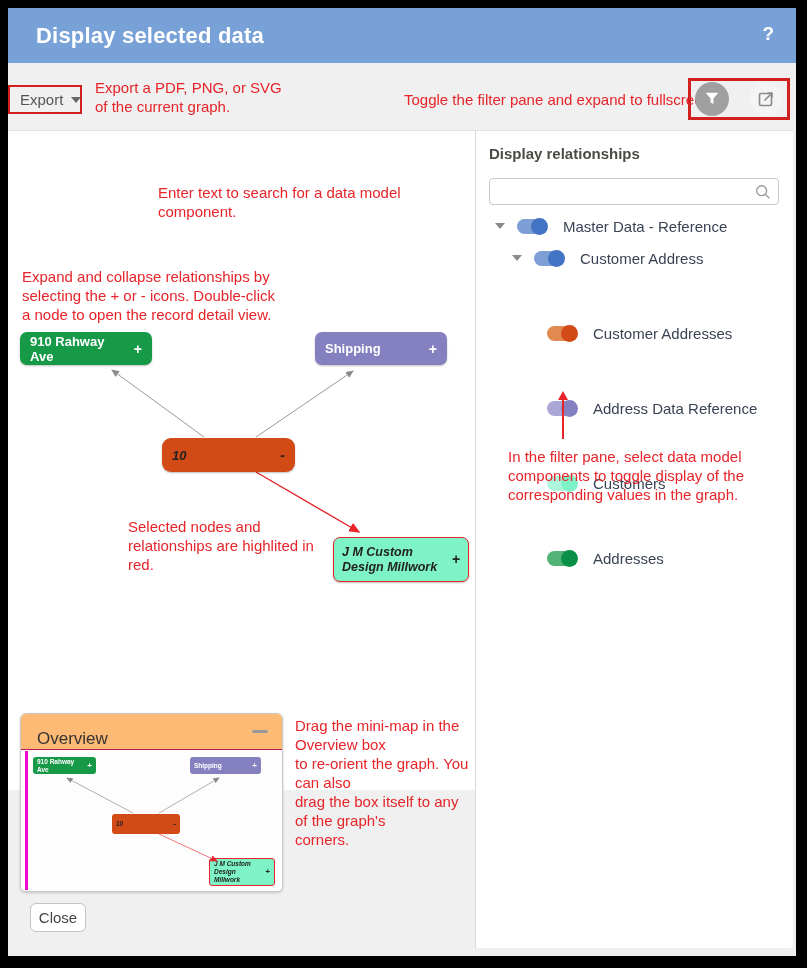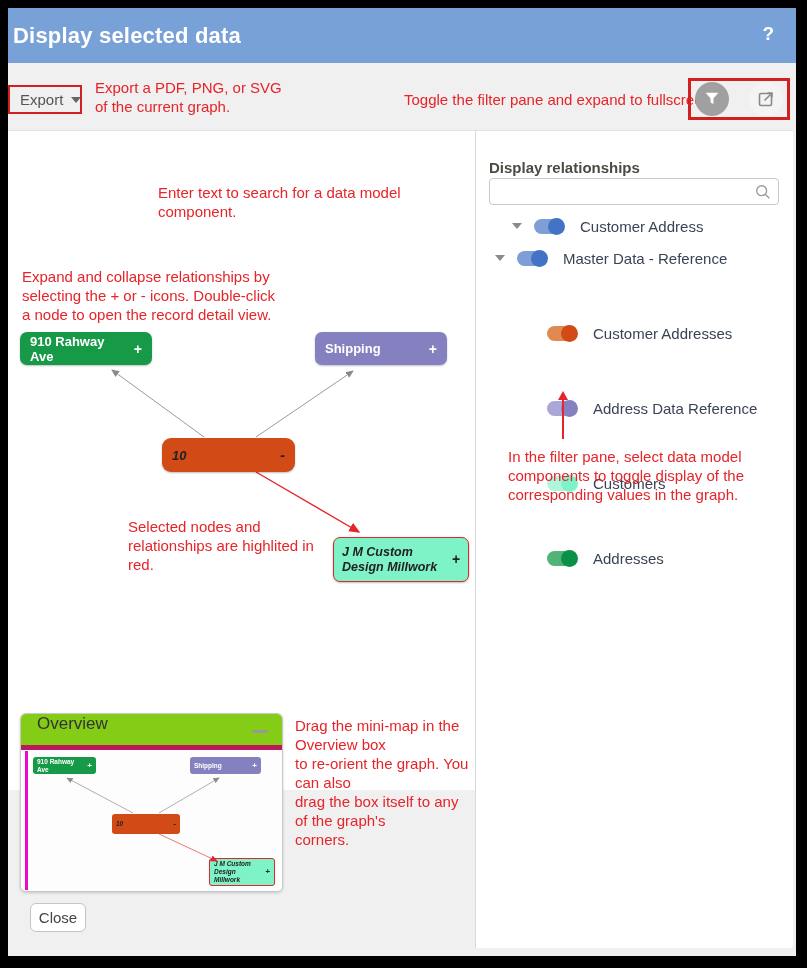--- a/index.html
+++ b/index.html
@@ -3,21 +3,21 @@
 <meta charset="utf-8">
 <style>
   * { margin:0; padding:0; box-sizing:border-box; }
   html,body { width:807px; height:968px; }
   body { font-family:"Liberation Sans", sans-serif; background:#000; position:relative; }
 
   .window { position:absolute; left:8px; top:8px; width:788px; height:948px; background:#f0f0f0; }
 
   
   .hdr { position:absolute; left:0; top:0; width:100%; height:55px; background:#78a1d8; display:flex; align-items:center; }
-  .hdr-title { color:#fff; font-size:22px; font-weight:700; margin-left:5px; letter-spacing:.2px; }
+  .hdr-title { color:#fff; font-size:22px; font-weight:700; margin-left:28px; letter-spacing:.2px; }
   .hdr-help { position:absolute; right:22px; top:15px; color:#fff; font-size:19px; font-weight:700; cursor:pointer; }
 
   
   .toolbar { position:absolute; left:0; top:55px; width:100%; height:67px; background:#f0f0f0;border-radius:13px; }
   .export-box { position:absolute; left:0; top:22px; width:74px; height:29px; border:2px solid #d21f1f; display:flex; align-items:center; padding-left:10px; gap:8px; cursor:pointer; }
   .export-label { font-size:15px; color:#555; }
   .caret-down { width:0; height:0; border-left:5px solid transparent; border-right:5px solid transparent; border-top:6px solid #666; }
   .red { color:#e62429; }
   .preline { white-space:pre-line; }
   .ann { font-size:15px; line-height:19px; }
@@ -36,32 +36,32 @@
 
   
   .node { position:absolute; border-radius:7px; display:flex; align-items:center; justify-content:space-between; padding:0 10px; font-size:13px; font-weight:700; box-shadow:0 1px 2px rgba(0,0,0,.25); cursor:pointer; z-index:2; }
   .node-light { color:#fff; }
   .node-dark { color:#222;font-style:italic; }
   .node-badge { font-size:14px; font-weight:700; margin-left:6px; }
   .arrows { position:absolute; left:0; top:0; pointer-events:none; z-index:1; }
 
   
   .overview { position:absolute; left:12px; top:582px; width:263px; height:179px; border:1px solid #c9c9c9; border-radius:6px; background:#fff; box-shadow:0 1px 3px rgba(0,0,0,.18); z-index:3; }
-  .ov-hdr { height:36px; background:#84cc16; border-bottom:5px solid #be185d; border-radius:5px 5px 0 0; display:flex; align-items:flex-start; }
+  .ov-hdr { height:36px; background:#fdba74; border-bottom:1px solid #be185d; border-radius:5px 5px 0 0; display:flex; align-items:flex-end; }
   .ov-title { font-size:17px; color:#333; margin-left:16px; }
   .ov-min { position:absolute; right:14px; top:16px; width:16px; height:3px; background:#999; border-radius:2px; cursor:pointer; }
   .ov-body { position:relative; height:141px; background:#fdfdfd; border-radius:0 0 5px 5px; overflow:hidden; }
   .ov-marker { position:absolute; left:4px; top:1px; bottom:1px; width:3px; }
   .mini-node { position:absolute; border-radius:3px; display:flex; align-items:center; justify-content:space-between; padding:1px 4px; font-size:6.5px; font-weight:700; line-height:8px; cursor:pointer; }
   .mini-badge { font-size:8px; margin-left:3px; }
 
   .close-btn { position:absolute; left:22px; top:772px; width:56px; height:29px; background:#fff; border:1px solid #c4c4c4; border-radius:6px; font-size:15px; color:#444; font-family:"Liberation Sans",sans-serif; cursor:pointer; }
 
   
-  .fp-title { position:absolute; left:13px; top:28px; font-size:15px; font-weight:700; color:#4c4b43; }
+  .fp-title { position:absolute; left:13px; top:14px; font-size:15px; font-weight:700; color:#4c4b43; }
   .fp-search { position:absolute; left:13px; top:47px; width:290px; height:27px; border:1px solid #c9c9c9; border-radius:4px; background:#fff; font-size:14px; padding:0 30px 0 8px; color:#333; }
   .fp-search-icon { position:absolute; left:278px; top:52px; pointer-events:none; }
   .tree { position:absolute; left:0; top:79px; width:100%; }
   .tree-row { height:32px; display:flex; align-items:center; cursor:pointer; }
   .ind0 { padding-left:19px; } .ind1 { padding-left:36px; } .ind2 { padding-left:71px;margin-top:43px; }
   .tri { width:0; height:0; border-left:5px solid transparent; border-right:5px solid transparent; border-top:6px solid #8a8a8a; margin-right:12px; }
   .toggle { position:relative; width:30px; height:15px; border-radius:8px; flex:none; }
   .knob { position:absolute; right:-1px; top:-1px; width:17px; height:17px; border-radius:50%; }
   .tree-label { margin-left:16px; font-size:15px; color:#3a4355; }
   .up-arrow { position:absolute; left:86px; top:268px; width:2px; height:40px; background:#e62429; }
@@ -187,34 +187,34 @@
 
     <div class="filter-pane">
       <div class="fp-title">Display relationships</div>
       <input class="fp-search" type="text" value="" style="">
       <svg class="fp-search-icon" width="18" height="18" viewBox="0 0 20 20">
         <circle cx="8.5" cy="8.5" r="5.5" fill="none" stroke="#9a9a9a" stroke-width="1.5"></circle>
         <line x1="12.8" y1="12.8" x2="17" y2="17" stroke="#9a9a9a" stroke-width="1.5"></line>
       </svg>
 
       <div class="tree">
+        <div class="tree-row ind0">
+          <span class="tri"></span>
+          <span class="toggle" style="background: rgb(125, 159, 214);">
+              <span class="knob" style="background: rgb(66, 115, 196);"></span>
+            </span>
+          <span class="tree-label">Master Data - Reference</span>
+        </div>
         <div class="tree-row ind1">
           <span class="tri"></span>
           <span class="toggle" style="background: rgb(125, 159, 214);">
               <span class="knob" style="background: rgb(66, 115, 196);"></span>
             </span>
           <span class="tree-label">Customer Address</span>
         </div>
-        <div class="tree-row ind0">
-          <span class="tri"></span>
-          <span class="toggle" style="background: rgb(125, 159, 214);">
-              <span class="knob" style="background: rgb(66, 115, 196);"></span>
-            </span>
-          <span class="tree-label">Master Data - Reference</span>
-        </div>
         <div class="tree-row ind2">
           <span class="toggle" style="background: rgb(224, 138, 82);">
               <span class="knob" style="background: rgb(210, 74, 22);"></span>
             </span>
           <span class="tree-label">Customer Addresses</span>
         </div>
         <div class="tree-row ind2">
           <span class="toggle" style="background: rgb(170, 166, 214);">
               <span class="knob" style="background: rgb(133, 129, 193);"></span>
             </span>

